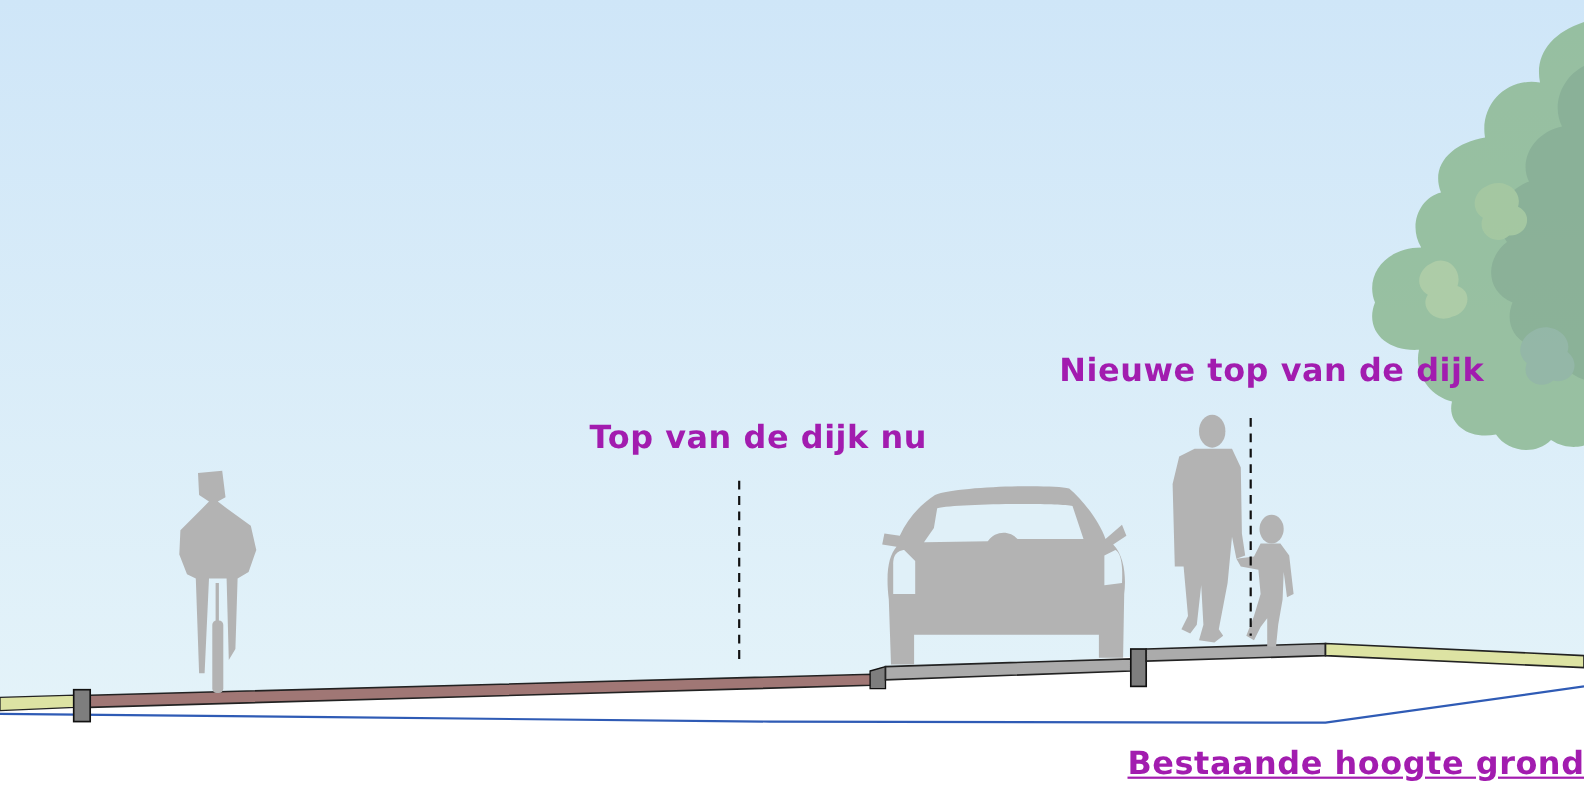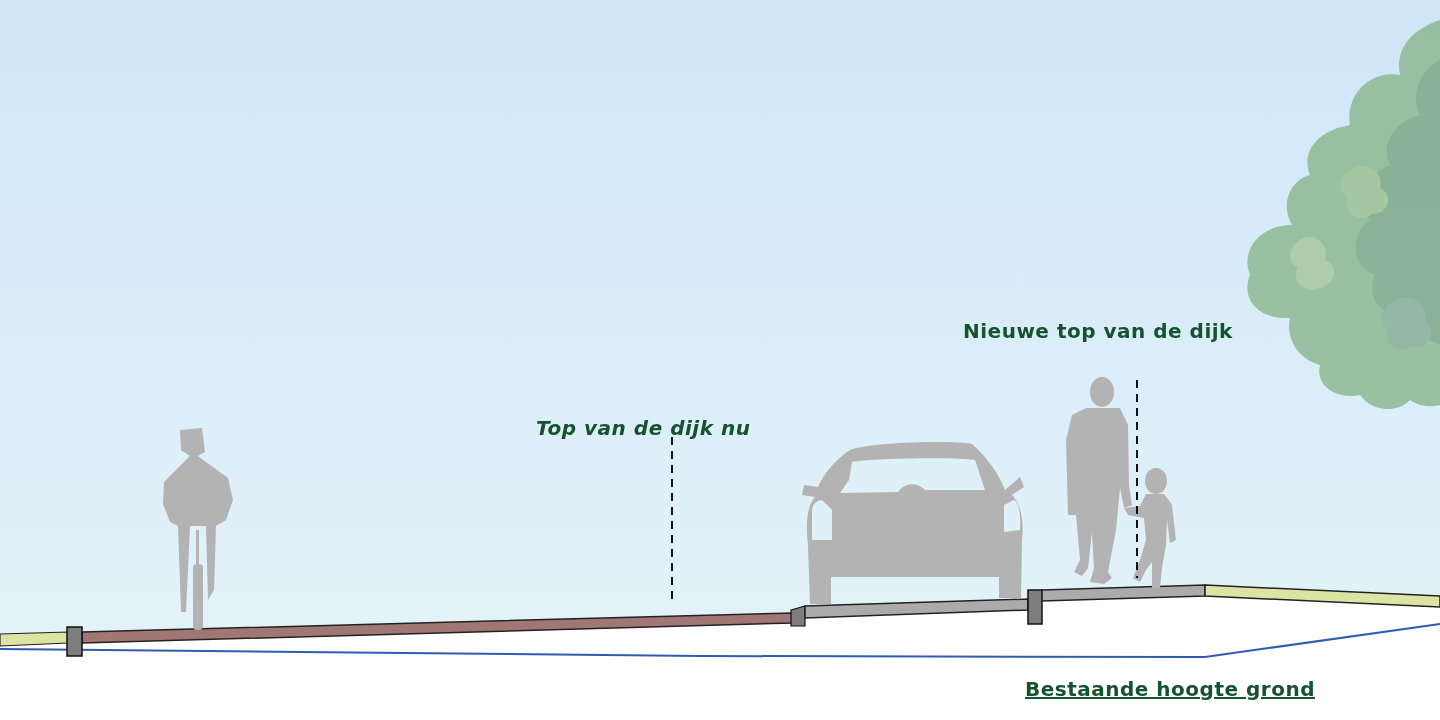--- a/index.html
+++ b/index.html
@@ -1,19 +1,19 @@
 <!DOCTYPE html>
 <html><head>
   <meta charset="utf-8">
   <style>
     html, body { margin: 0; padding: 0; }
     body { width: 1440px; height: 720px; overflow: hidden; position: relative; background: #ffffff; font-family: "DejaVu Sans", sans-serif; }
     #scene { position: absolute; left: 0; top: 0; width: 1440px; height: 720px; }
-    .label { position: absolute; color: #14532d; font-family: "DejaVu Sans", sans-serif; font-weight: 600; font-size: 20px; letter-spacing: 0.5px; white-space: nowrap; }
-    #label-current { left: 536px; top: 416px; font-style: italic; }
+    .label { position: absolute; color: #a21caf; font-family: "DejaVu Sans", sans-serif; font-weight: 600; font-size: 29px; letter-spacing: 0.5px; white-space: nowrap; }
+    #label-current { left: 536px; top: 380px; }
     #label-new { left: 963px; top: 319px; }
     #label-ground { left: 1025px; top: 677px; text-decoration: underline; }
   </style>
 </head>
 <body>
 
 <svg id="scene" width="1440" height="720" viewBox="0 0 1440 720" xmlns="http://www.w3.org/2000/svg">
   <defs>
     <linearGradient id="skyGrad" x1="0" y1="0" x2="0" y2="1">
       <stop offset="0" stop-color="#cfe6f8"></stop>

